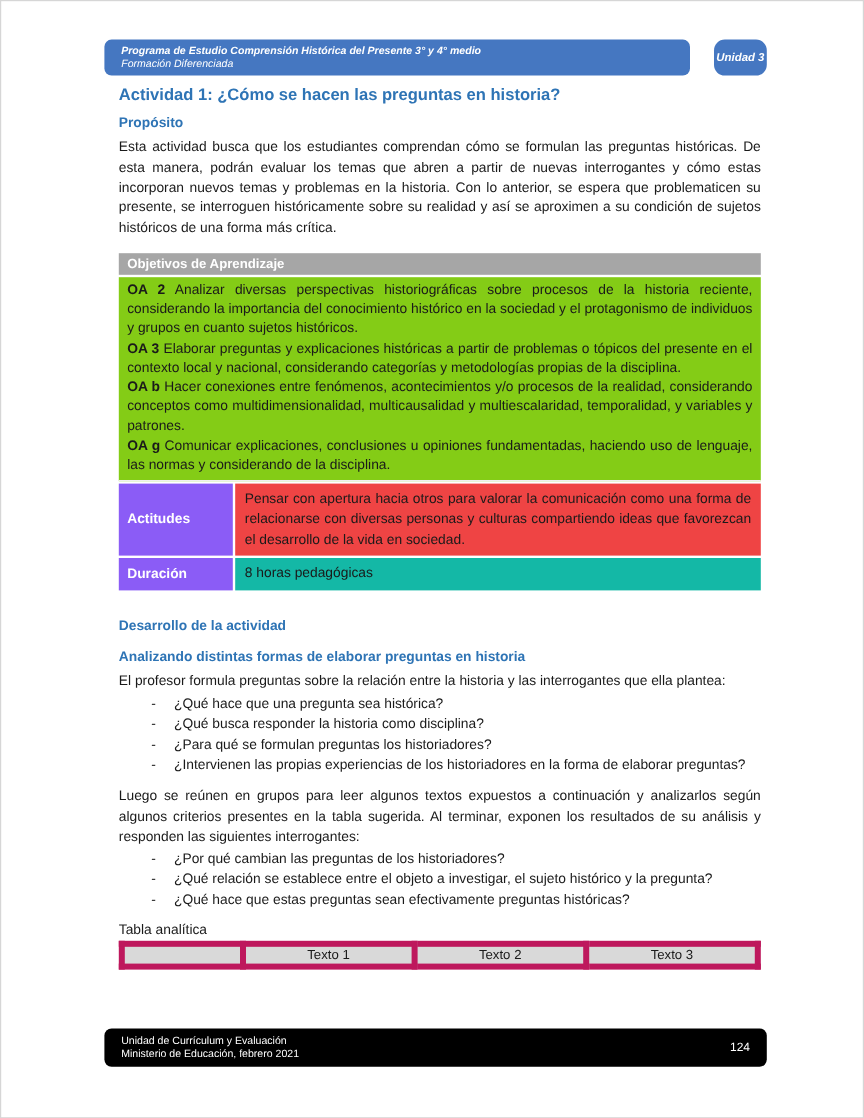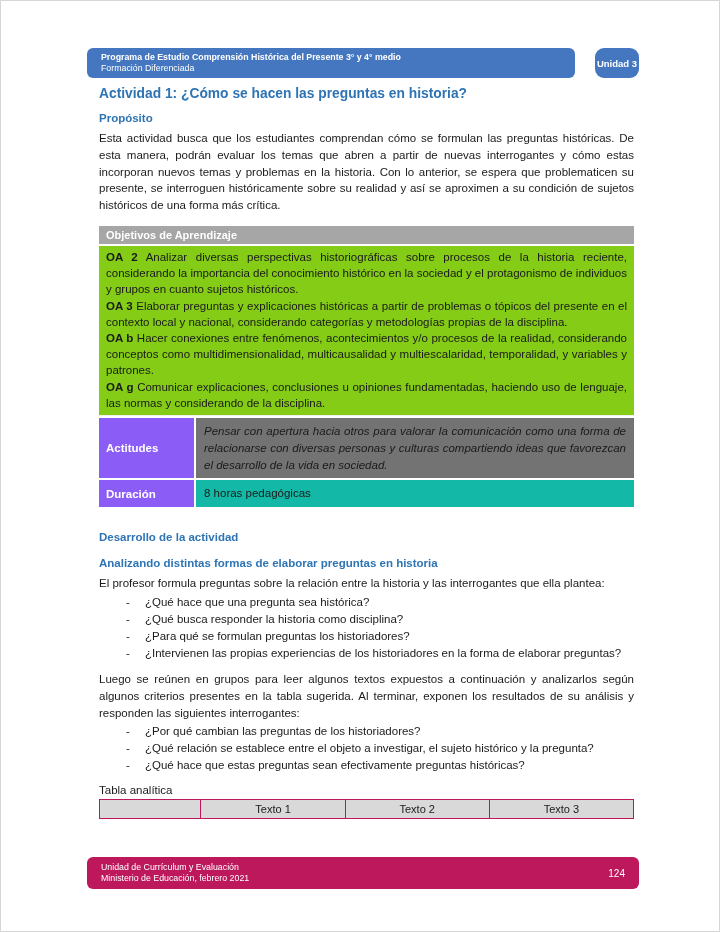--- a/index.html
+++ b/index.html
@@ -8,21 +8,21 @@
   .page {
     position: relative;
     width: 720px;
     height: 932px;
     margin: 0 auto;
     background: #ffffff;
     border: 1px solid #d6d6d6;
     overflow: hidden;
   }
   
-  .header-row { display: flex; gap: 20px; margin: 47px 80px 0 86px; height: 30px; }
+  .header-row { display: flex; gap: 20px; margin: 32px 80px 0 86px; height: 30px; font-style: italic; }
   .header-bar {
     flex: 1;
     background: #4577c1;
     border-radius: 6px;
     color: #fff;
     padding: 3px 14px;
     display: flex; flex-direction: column; justify-content: center;
   }
   .header-line { font-size: 8.8px; line-height: 11px; font-weight: bold; }
   .header-line.sub { font-weight: normal; }
@@ -61,46 +61,46 @@
     font-size: 11.5px; font-weight: bold;
     padding: 4px 7px;
     display: flex; align-items: center;
   }
   .attr-value {
     flex: 1;
     font-size: 11.5px; line-height: 16.8px;
     padding: 5px 8px;
     text-align: justify;
   }
-  .attr-value.shaded { background: #737373; font-style: italic; }
+  .attr-value.shaded { background: #ef4444; }
   .attr-value.plain { background: #14b8a6; text-align: left; display: flex; align-items: center; }
   
   .dev-heading { margin-top: 24px; font-size: 11.5px; font-weight: bold; color: #2e74b5; }
   .dev-subheading { margin-top: 14px; font-size: 11.5px; font-weight: bold; color: #2e74b5; }
   .bullet-list { margin-top: 2px; }
   .bullet { display: flex; padding-left: 27px; font-size: 11.5px; line-height: 17px; }
   .bullet .dash { flex: none; width: 19px; }
   .bullet .bullet-text { flex: 1; }
   .analytic-caption { margin-top: 10px; font-size: 11.5px; }
   .analytic-table { width: 100%; border-collapse: collapse; margin-top: 3px; }
   .analytic-table td {
     background: #d9d9d9;
-    border: 1px solid #be185d;
+    border: 5px solid #be185d;
     height: 19px;
     text-align: center;
     font-size: 11px;
     color: #1a1a1a;
   }
   .analytic-table td.first { width: 19%; }
   
   .footer-bar {
     position: absolute;
     left: 86px; right: 80px; bottom: 42px;
     height: 32px;
-    background: #be185d;
+    background: #000000;
     border-radius: 6px;
     color: #fff;
     display: flex; align-items: center; justify-content: space-between;
     padding: 0 14px;
   }
   .footer-left div { font-size: 8.8px; line-height: 11px; }
   .footer-page { font-size: 10px; }
 </style>
 </head>
 <body>

